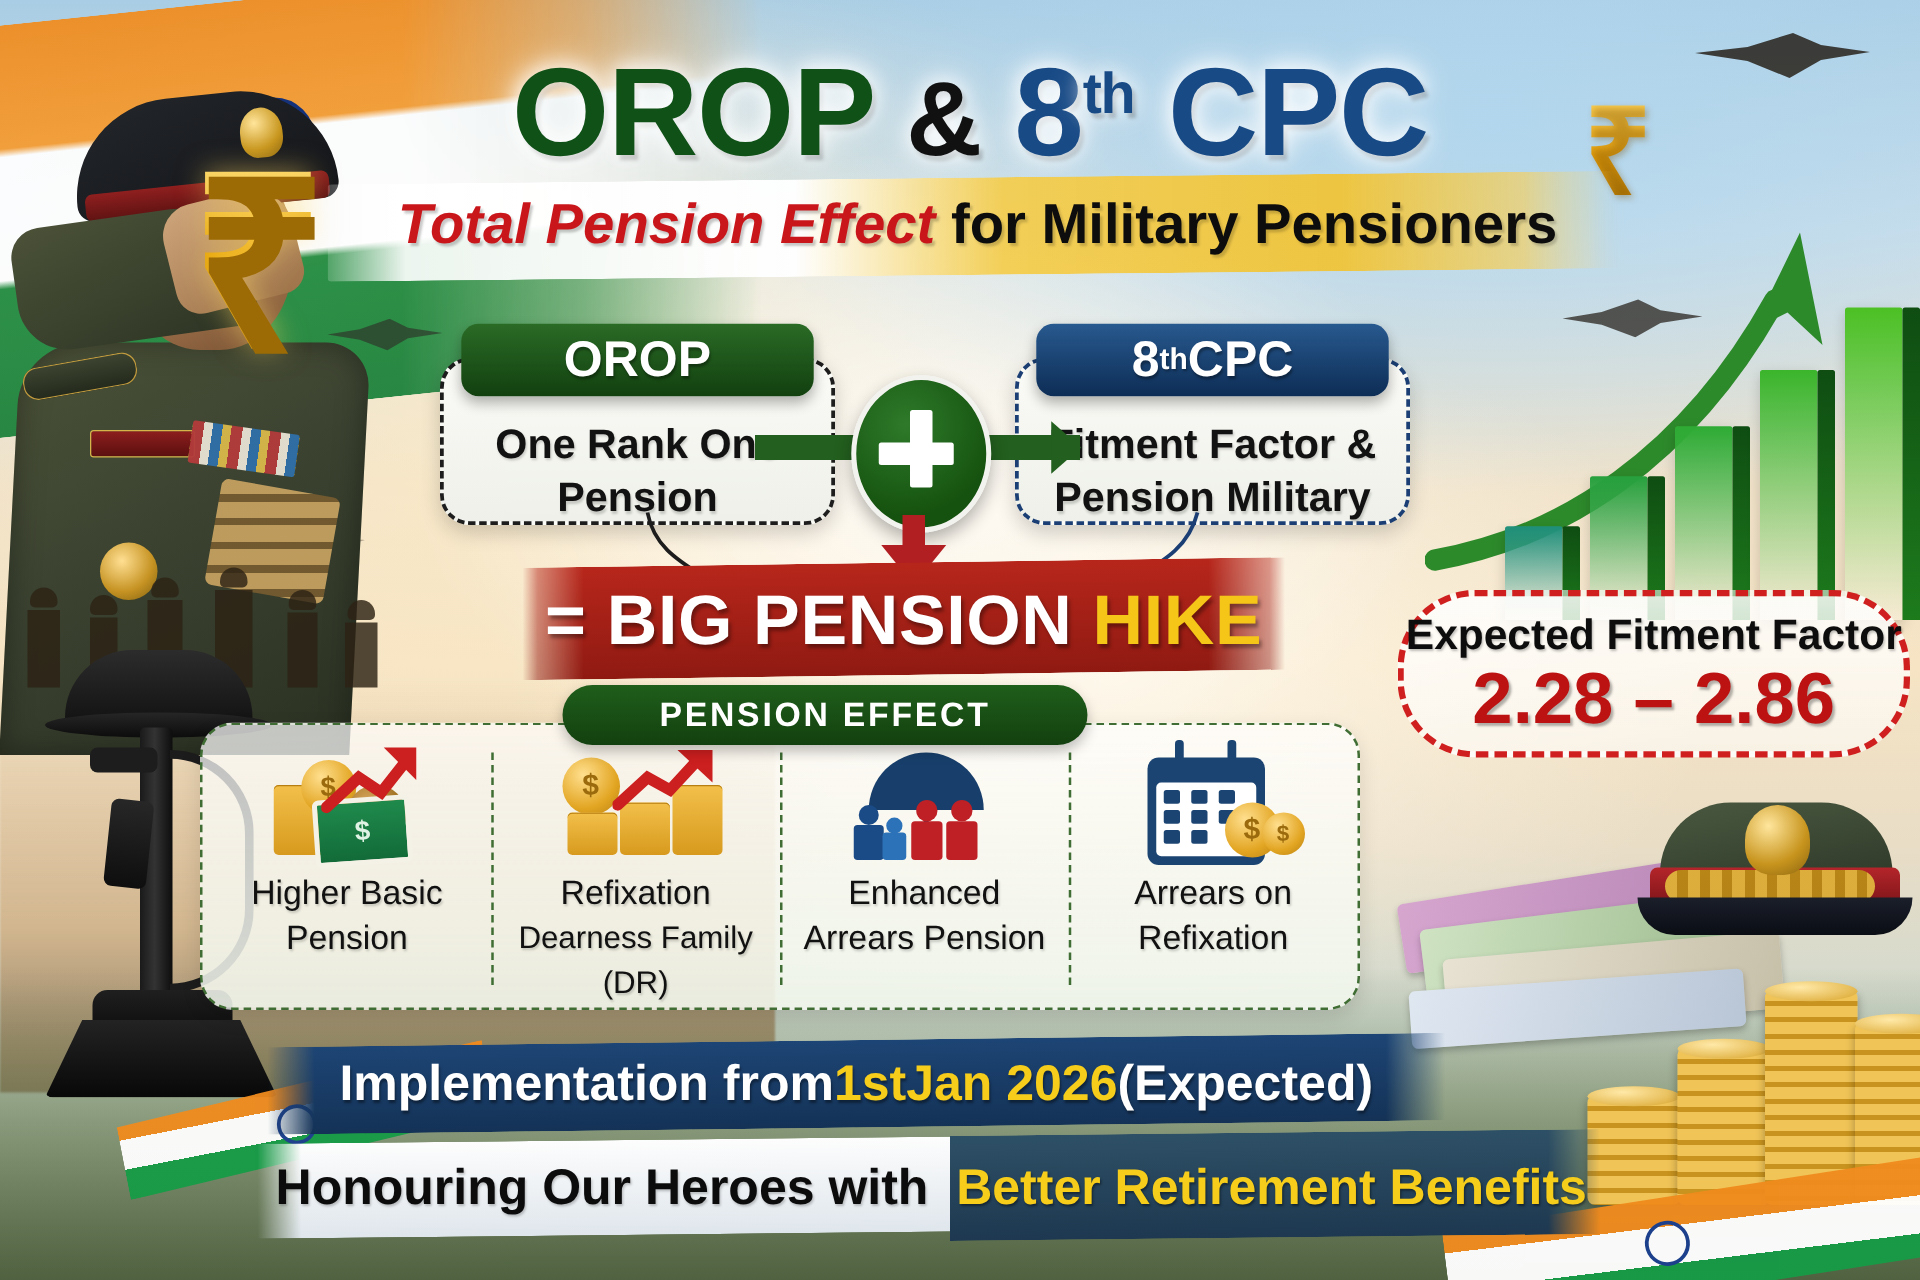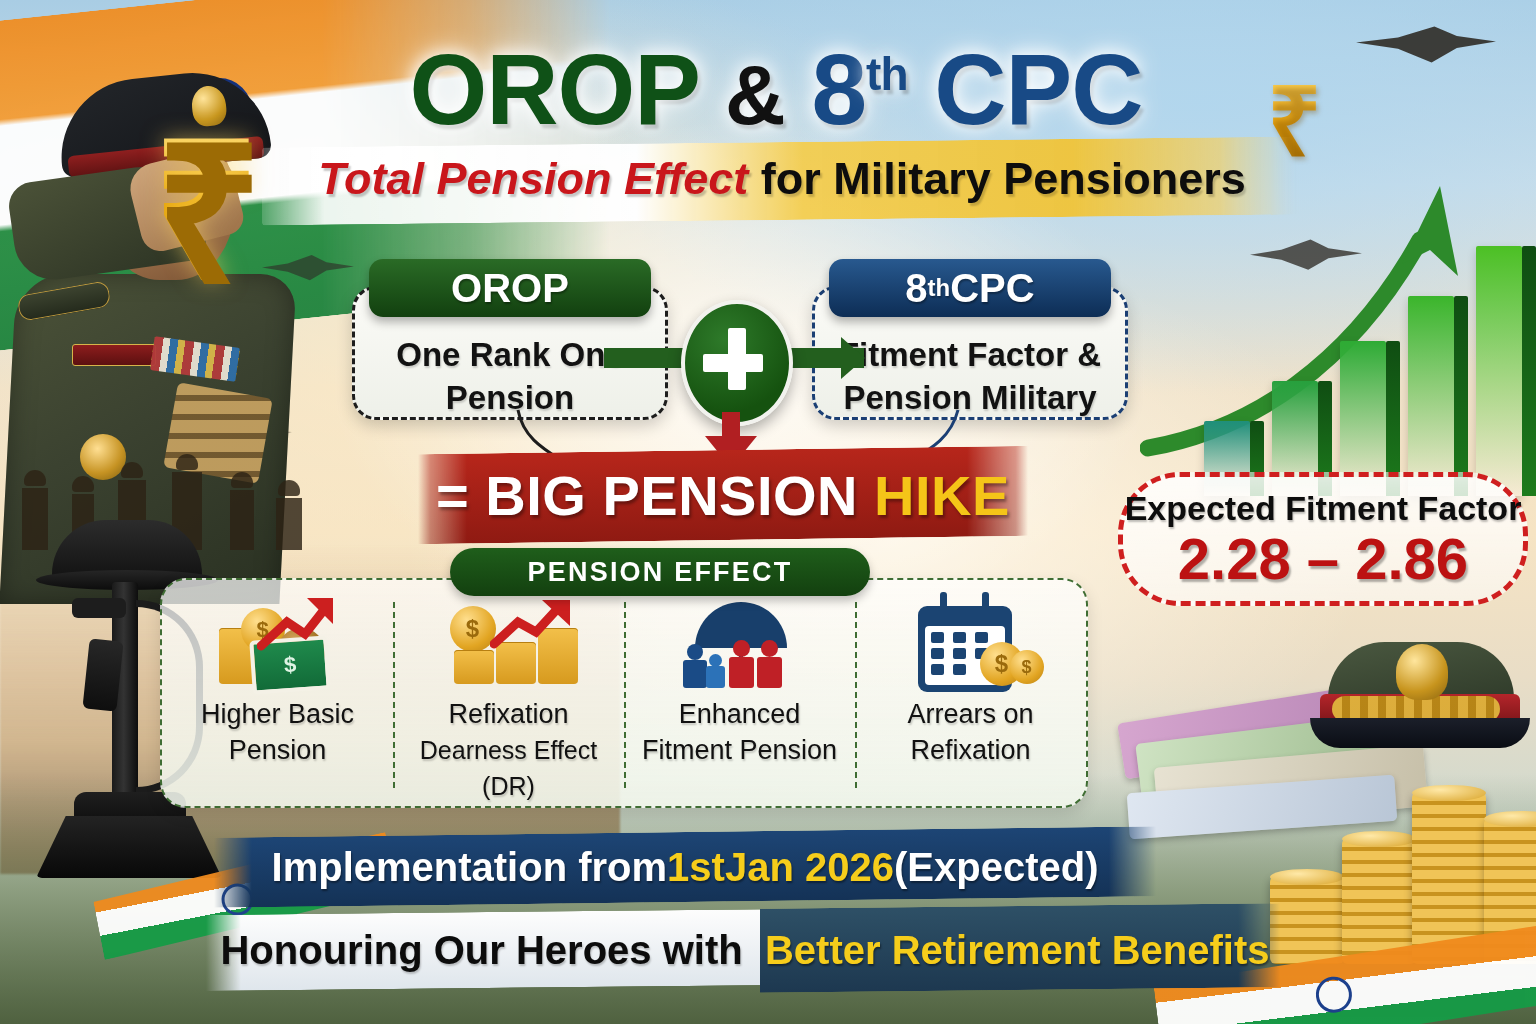--- a/index.html
+++ b/index.html
@@ -451,40 +451,40 @@
         <div class="coinstack" style="left:20px;top:48px;width:40px;height:34px;"></div>
         <div class="coinstack" style="left:62px;top:40px;width:40px;height:42px;"></div>
         <div class="coinstack" style="left:104px;top:26px;width:40px;height:56px;"></div>
         <svg class="redarrow" style="left:56px;top:-4px;width:84px;height:54px;">
           <path d="M4 46 L28 24 L46 34 L70 8" stroke="#cc1f1f" stroke-width="9" fill="none" stroke-linecap="round"></path>
           <path d="M52 2 L80 2 L80 28 Z" fill="#cc1f1f"></path>
         </svg>
       </div>
       <div class="ben-label">
         <span>Refixation</span>
-        <span class="l2">Dearness Effect (DR)</span>
+        <span class="l2">Dearness Family (DR)</span>
       </div>
     </div>
 
     <div class="ben">
       <div class="ben-icon">
         <div class="umbrella"></div>
         <div class="umb-stick"></div>
         <div class="p-head" style="left:22px;top:42px;width:16px;height:16px;background:#1a4b86;"></div>
         <div class="person" style="left:18px;top:58px;width:24px;height:28px;background:#1a4b86;"></div>
         <div class="p-head" style="left:44px;top:52px;width:13px;height:13px;background:#2c72b8;"></div>
         <div class="person" style="left:41px;top:64px;width:19px;height:22px;background:#2c72b8;"></div>
         <div class="p-head" style="left:68px;top:38px;width:17px;height:17px;background:#bf2026;"></div>
         <div class="person" style="left:64px;top:55px;width:25px;height:31px;background:#bf2026;"></div>
         <div class="p-head" style="left:96px;top:38px;width:17px;height:17px;background:#bf2026;"></div>
         <div class="person" style="left:92px;top:55px;width:25px;height:31px;background:#bf2026;"></div>
       </div>
       <div class="ben-label">
         <span>Enhanced</span>
-        <span class="l2">Fitment Pension</span>
+        <span class="l2">Arrears Pension</span>
       </div>
     </div>
 
     <div class="ben">
       <div class="ben-icon">
         <div class="cal-ring" style="left:44px;"></div>
         <div class="cal-ring" style="left:86px;"></div>
         <div class="calendar">
           <div class="cal-inner">
             <div class="cal-dot" style="left:6px;top:6px;"></div>

